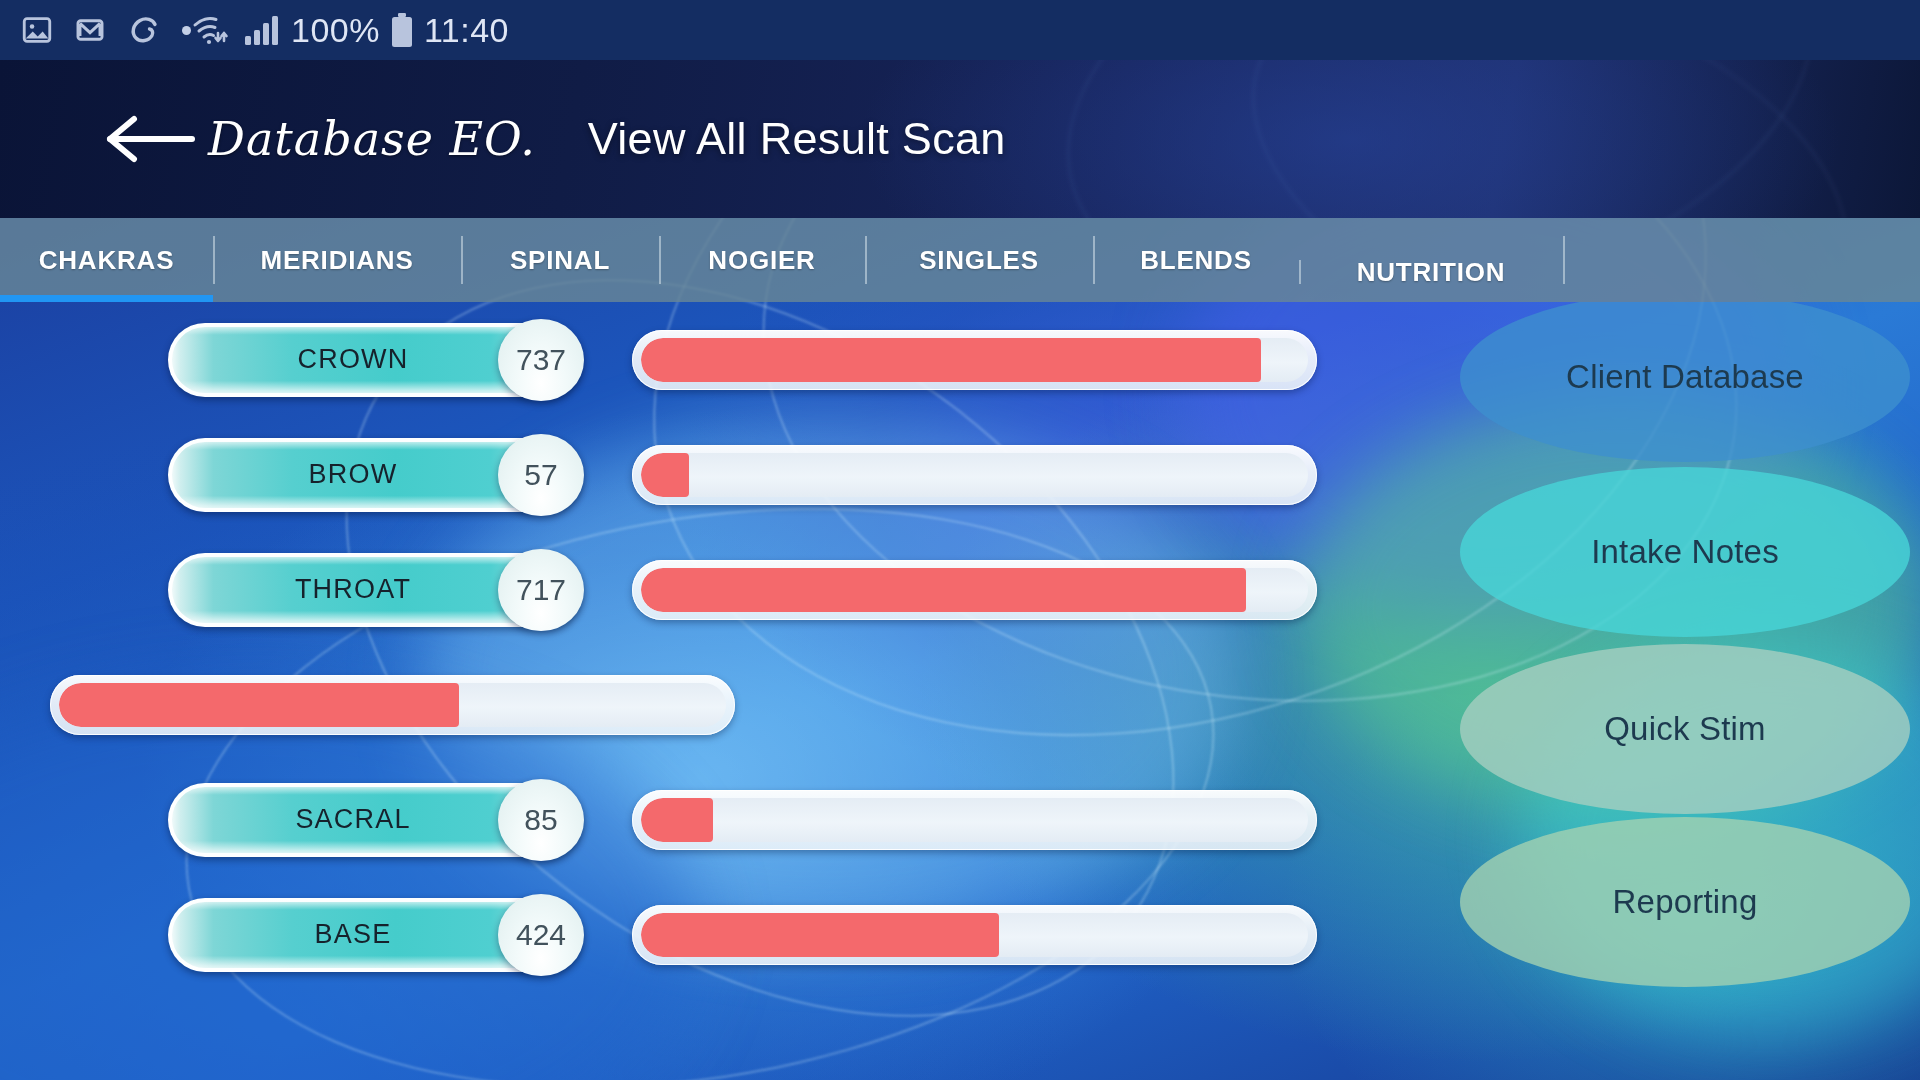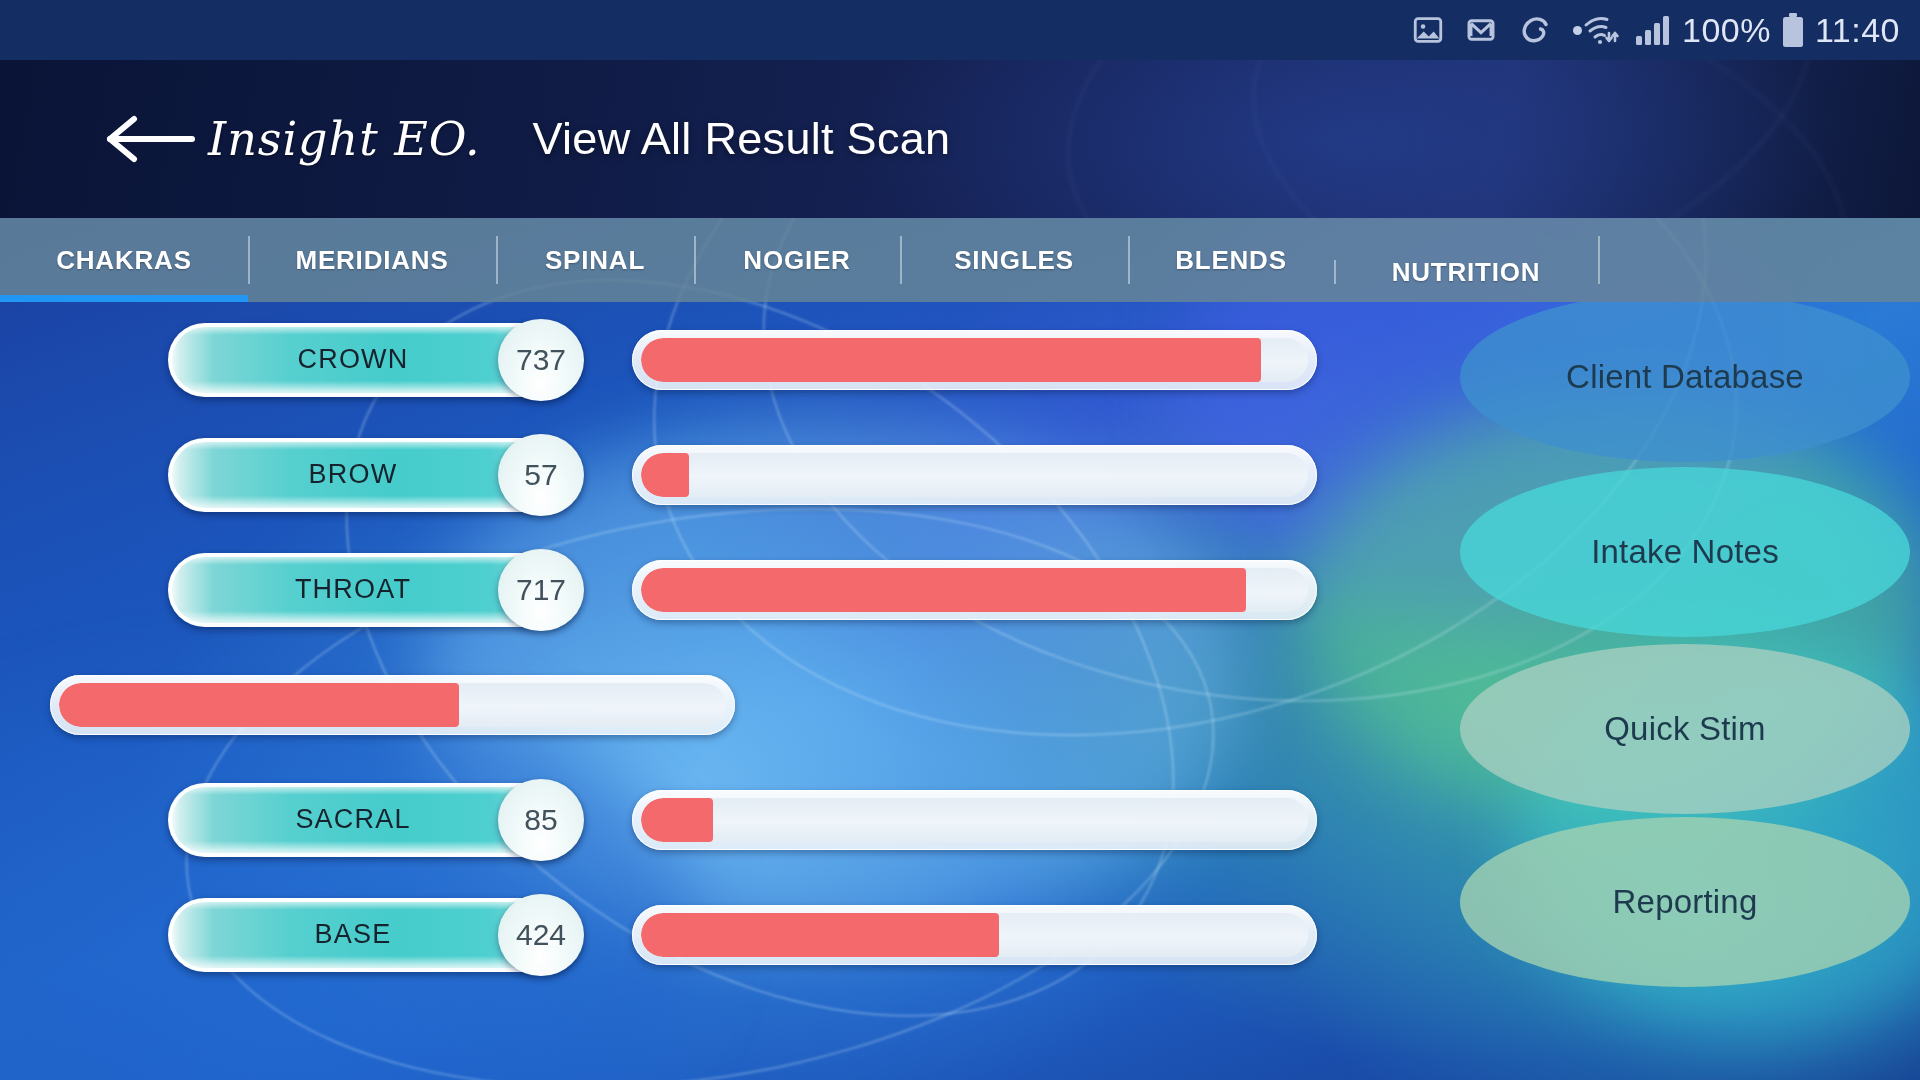--- a/index.html
+++ b/index.html
@@ -29,21 +29,21 @@
   }
   #app-bg .wisp2 { border-color:rgba(190,255,220,0.26); }
   #app-bg .glow {
     position:absolute; border-radius:50%; filter:blur(34px);
   }
 
   
   #status-bar {
     position:absolute; left:0; top:0; width:1920px; height:60px;
     background:#142d62; z-index:30;
-    display:flex; align-items:center; justify-content:flex-end;
+    display:flex; align-items:center; justify-content:flex-start;
     padding:0 20px;
   }
   .sb-left { display:flex; align-items:center; gap:20px; }
   .sb-right { display:flex; align-items:center; gap:10px; }
   .sb-icon { opacity:.88; display:flex; align-items:center; }
   .sb-text {
     color:#dfe6f5; font-size:34px; letter-spacing:.5px;
     font-family:"Liberation Sans", sans-serif;
   }
   .sb-dot { width:9px; height:9px; border-radius:50%; background:#c3cfe6; }
@@ -272,26 +272,26 @@
 <div id="header">
   <div class="hdr-streak" style="left:1060px; top:-180px; width:760px; height:420px; transform:rotate(-14deg);"></div>
   <div class="hdr-streak" style="left:1240px; top:-60px;  width:620px; height:340px; transform:rotate(20deg);"></div>
 
   <div id="back-arrow">
     <svg width="96" height="56" viewBox="0 0 96 56" fill="none" stroke="#ffffff" stroke-width="6" stroke-linecap="round" stroke-linejoin="round">
       <path d="M90 28H8"></path>
       <path d="M32 8L8 28l24 20"></path>
     </svg>
   </div>
-  <div id="logo-script">Insight EO.</div>
+  <div id="logo-script">Database EO.</div>
   <div id="page-title">View All Result Scan</div>
 </div>
 
 <div id="tab-bar">
-    <div class="tab active" style="width: 248px;">CHAKRAS</div>
+    <div class="tab active" style="width: 213px;">CHAKRAS</div>
     <div class="tab" style="width: 248px;">MERIDIANS</div>
     <div class="tab" style="width: 198px;">SPINAL</div>
     <div class="tab" style="width: 206px;">NOGIER</div>
     <div class="tab" style="width: 228px;">SINGLES</div>
     <div class="tab" style="width: 206px;">BLENDS</div>
     <div class="tab" style="width: 264px; margin-top: 24px;">NUTRITION</div>
     <div class="tab-endcap"></div>
   </div>
 
 <div id="content">

